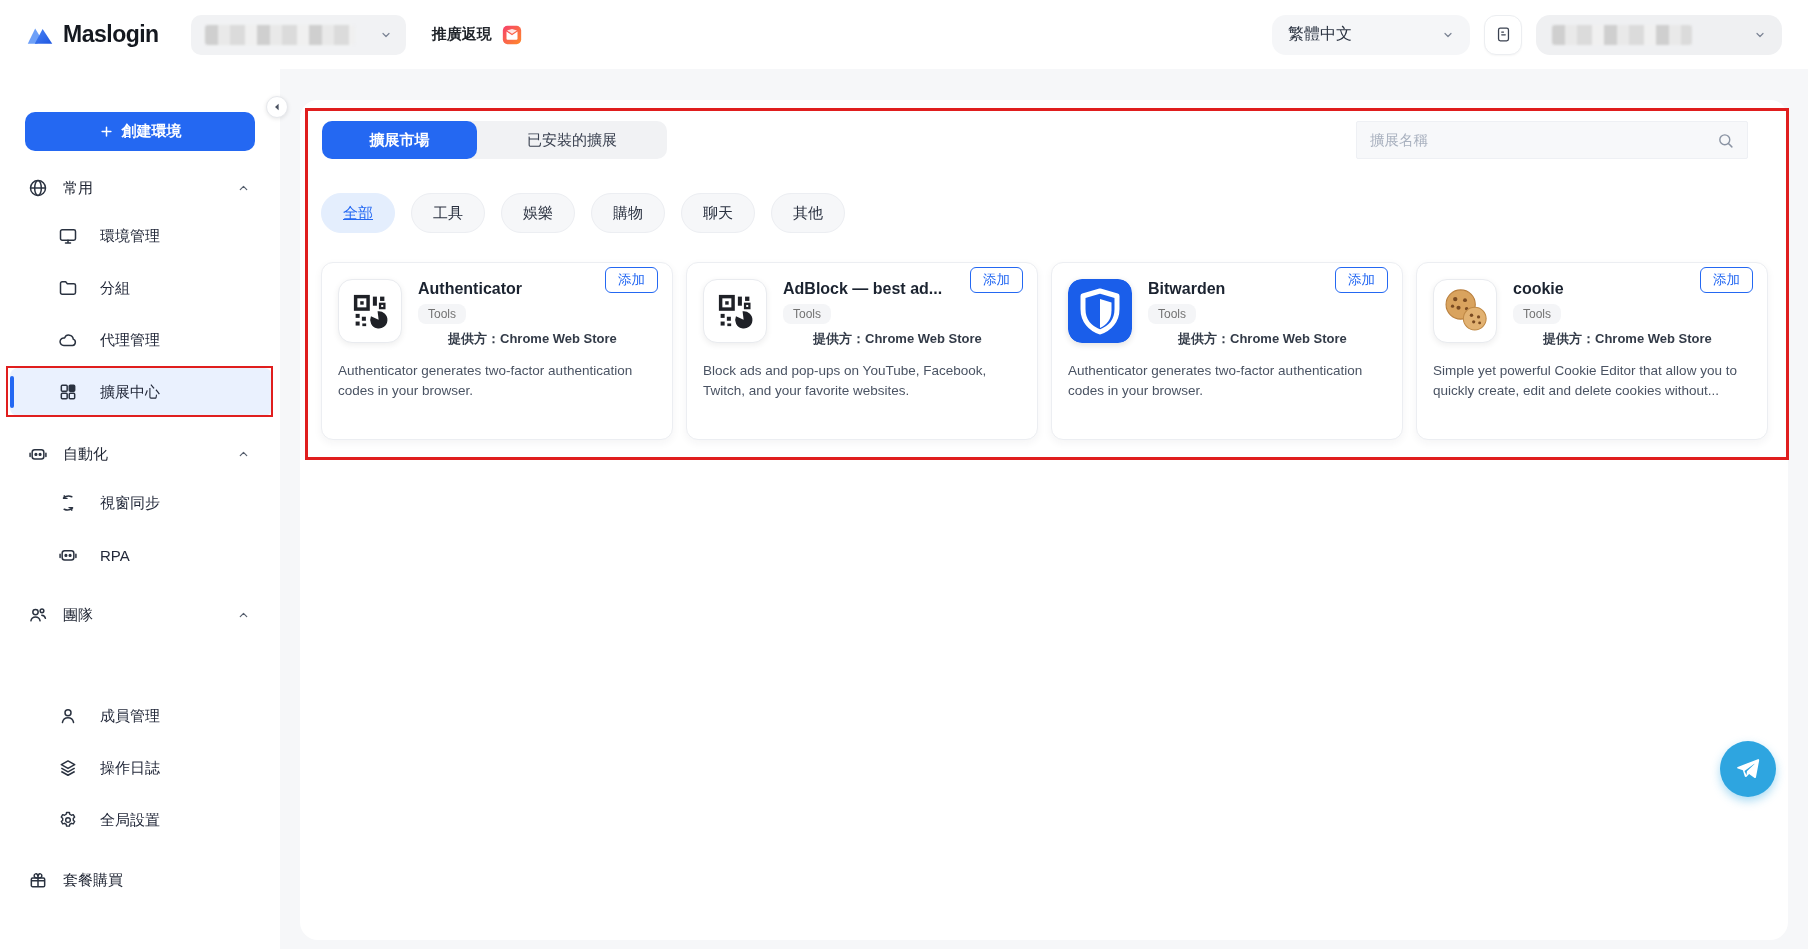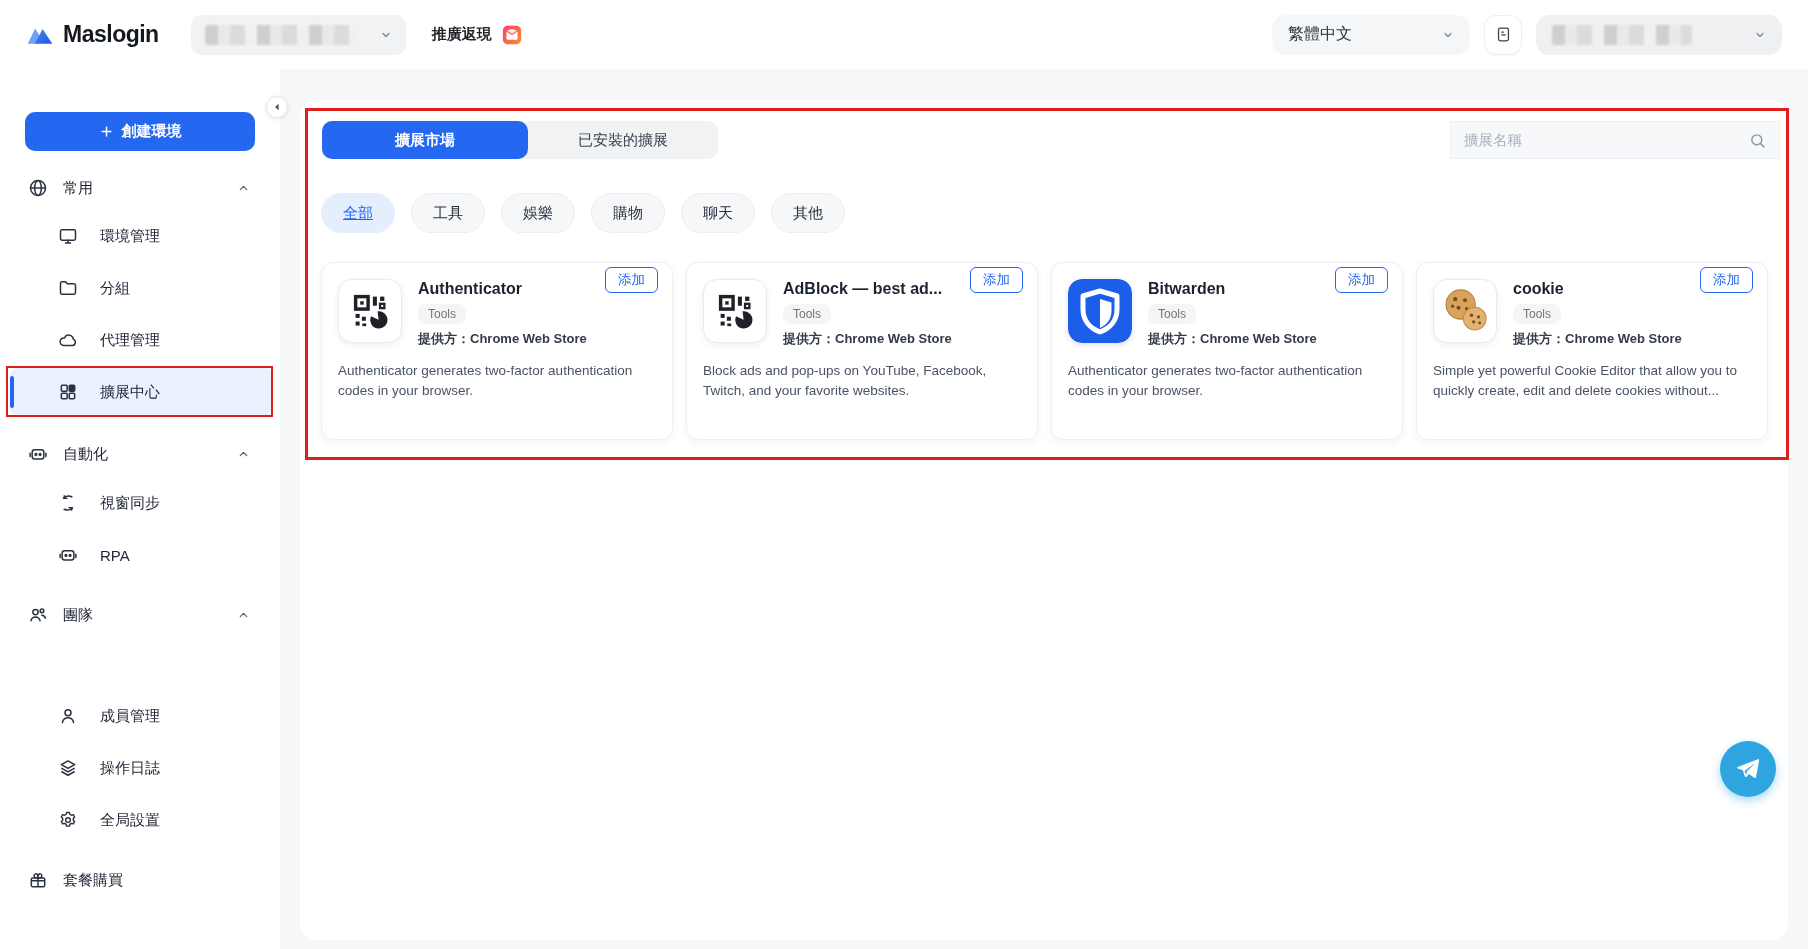--- a/index.html
+++ b/index.html
@@ -54,24 +54,24 @@
   .main { position:absolute; top:69px; left:280px; right:0; bottom:0; background:#f6f7f9; }
   .collapse-btn { position:absolute; left:266px; top:96px; width:22px; height:22px; border-radius:50%;
     background:#fff; border:1px solid #e6e8ec; box-shadow:0 1px 4px rgba(0,0,0,.1);
     display:flex; align-items:center; justify-content:center; cursor:pointer; z-index:6; }
   .panel { position:absolute; left:20px; right:20px; top:31px; bottom:9px;
     background:#fff; border-radius:18px; }
 
   .tabs { position:absolute; left:22px; top:21px; display:flex; background:#f1f2f4; border-radius:10px; }
   .tab { height:38px; display:flex; align-items:center; justify-content:center;
     font-size:15px; cursor:pointer; border-radius:10px; }
-  .tab.active { width:206px; background:#2468f2; color:#fff; font-weight:600; }
+  .tab.active { width:155px; background:#2468f2; color:#fff; font-weight:600; }
   .tab.inactive { width:190px; color:#3a4150; }
 
-  .search-box { position:absolute; right:8px; top:21px; width:330px; height:38px;
+  .search-box { position:absolute; right:40px; top:21px; width:392px; height:38px;
     background:#f7f8fa; border:1px solid #eef0f4; border-radius:2px;
     display:flex; align-items:center; padding:0 13px; }
   .search-box input { flex:1; border:none; outline:none; background:transparent;
     font-size:14.5px; color:#2a3240; font-family:inherit; }
   .search-box input::placeholder { color:#a9b1bf; }
 
   .filters { position:absolute; left:21px; top:93px; display:flex; gap:16px; }
   .pill { height:40px; padding:0 21px; border-radius:20px; display:flex; align-items:center;
     font-size:15px; background:#f6f7f9; border:1px solid #eceef2; color:#2a3140; cursor:pointer; }
   .pill.active { background:#e4eefd; border-color:#e4eefd; color:#2468f2;text-decoration:underline; }
@@ -81,21 +81,21 @@
     padding:16px; position:relative; box-shadow:0 3px 8px rgba(31,41,55,.05); }
   .card-head { display:flex; gap:16px; }
   .icon-wrap { width:64px; height:64px; border-radius:14px; background:#fff;
     border:1px solid #e9ebef; box-shadow:0 2px 6px rgba(0,0,0,.07);
     display:flex; align-items:center; justify-content:center; overflow:hidden; flex:0 0 64px; }
   .icon-wrap.flat { border:none; box-shadow:0 2px 6px rgba(0,0,0,.12); }
   .card-meta { display:flex; flex-direction:column; align-items:flex-start; gap:6px; padding-top:1px; min-width:0; }
   .card-title { font-size:16px; font-weight:700; color:#1b2330; white-space:nowrap; overflow:hidden;
     text-overflow:ellipsis; max-width:170px;text-align:right; }
   .card-tag { background:#f4f5f7; color:#737373; font-size:12px; padding:3px 10px; border-radius:8px; }
-  .card-provider { font-size:13px; font-weight:700; color:#333b48; white-space:nowrap; }
+  .card-provider { font-size:13px; font-weight:700; color:#333b48; white-space:nowrap;margin-left:30px; }
   .card-desc { margin-top:13px; font-size:13.5px; color:#4a5363; line-height:1.5;
     display:-webkit-box; -webkit-line-clamp:2; -webkit-box-orient:vertical; overflow:hidden; }
   .add-btn { position:absolute; top:4px; right:14px; height:26px; padding:0 12px;
     background:#fff; border:1.5px solid #2468f2; border-radius:6px; color:#2468f2;
     font-size:13.5px; cursor:pointer; font-family:inherit; }
 
   
   .anno { position:absolute; border:3px solid #e01e1e; z-index:50; pointer-events:none; }
   .anno-sidebar { left:6px; top:366px; width:267px; height:51px; border-width:2px; }
   .anno-main { left:305px; top:108px; width:1484px; height:352px; }

